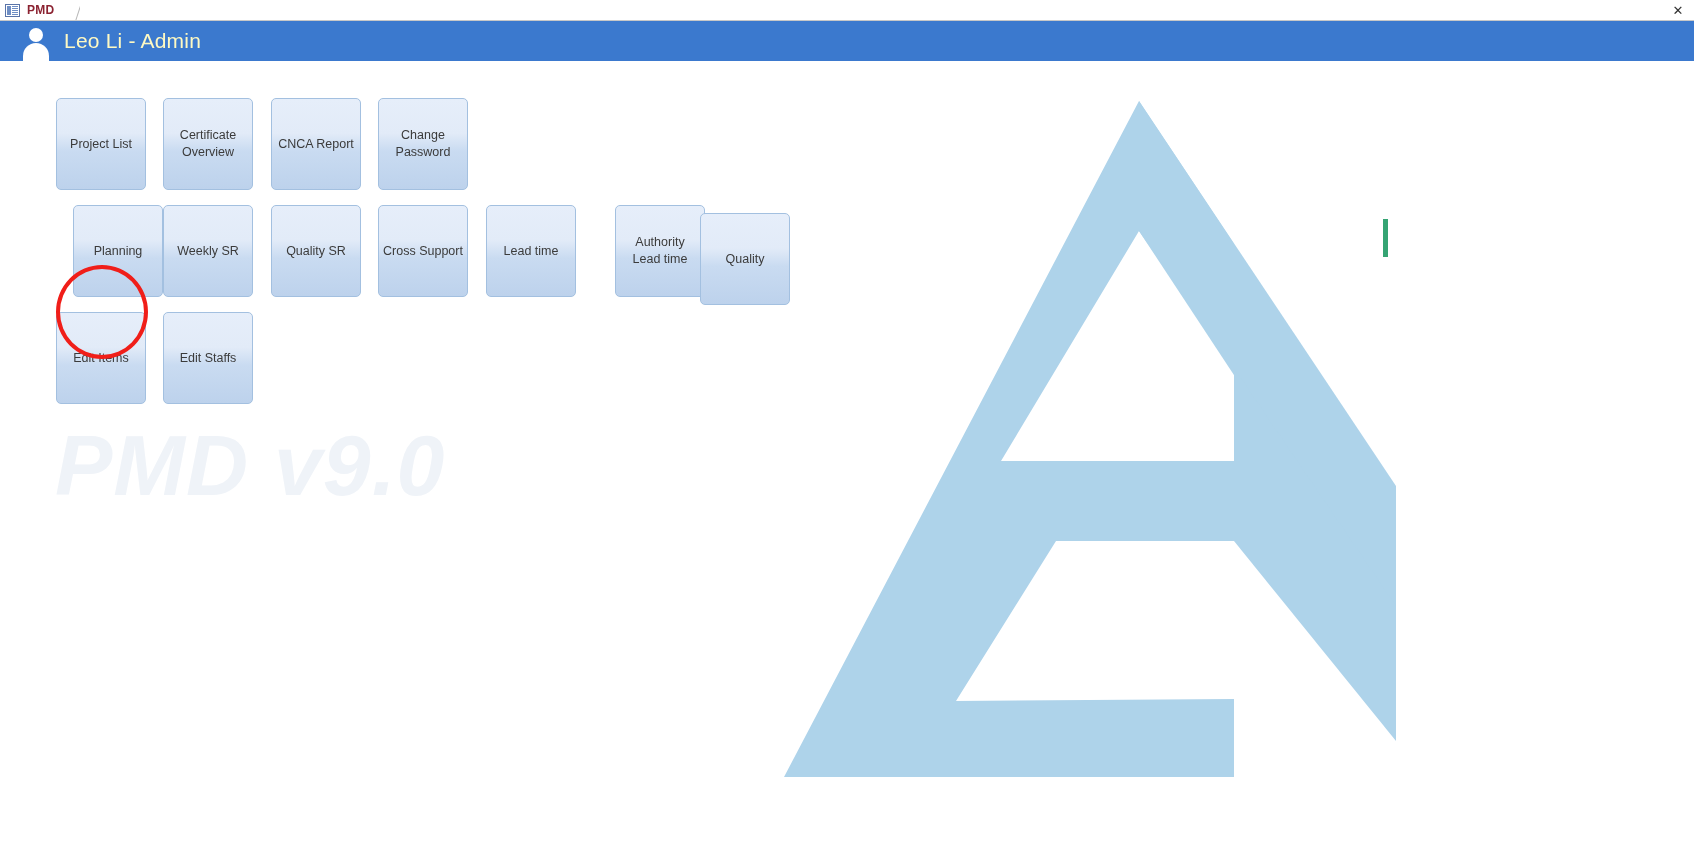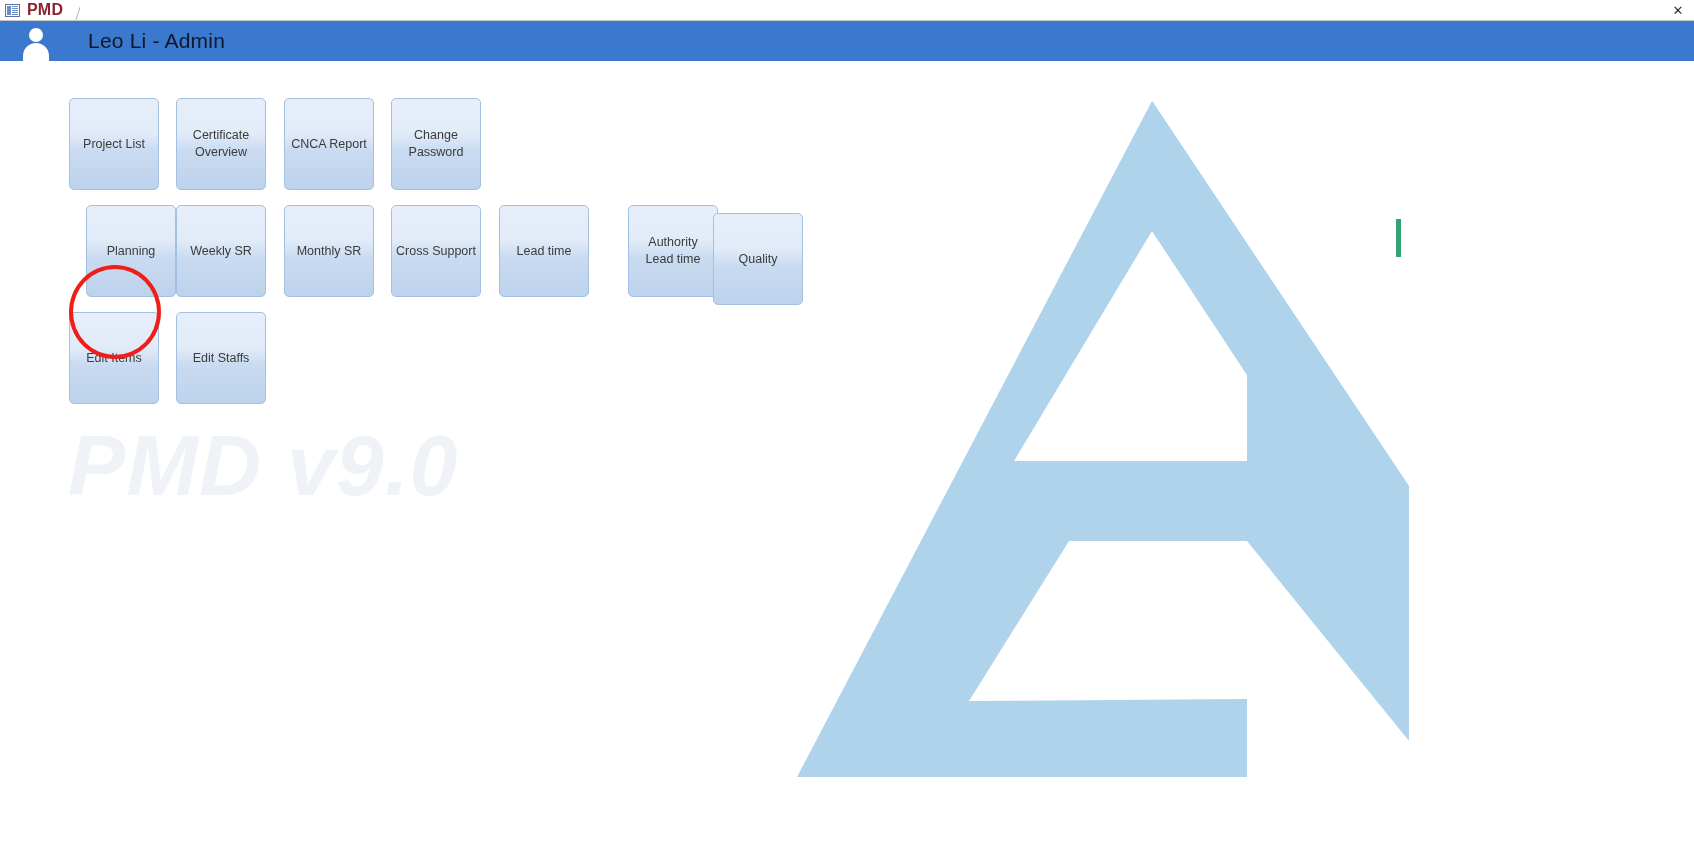--- a/index.html
+++ b/index.html
@@ -53,21 +53,21 @@
   }
   .tab-icon::after {
     content: "";
     position: absolute;
     left: 6px; top: 1px;
     width: 6px; height: 1px;
     background: #6f8ec4;
     box-shadow: 0 2px 0 #6f8ec4, 0 4px 0 #6f8ec4, 0 6px 0 #6f8ec4, 0 8px 0 #6f8ec4;
   }
   .tab-label {
-    font-size: 16px;
+    font-size: 12px;
     font-weight: bold;
     color: #8b2231;
     letter-spacing: 0.2px;
     white-space: nowrap;
   }
   .tab-slant {
     position: absolute;
     left: 66px; top: 0;
     width: 14px; height: 20px;
     overflow: hidden;
@@ -121,32 +121,31 @@
   }
   .avatar::after {
     content: "";
     position: absolute;
     left: 3px; top: 18px;
     width: 26px; height: 20px;
     border-radius: 13px 13px 0 0;
     background: #ffffff;
   }
   .header-title {
-    color: #0f172a;
+    color: #fef9c3;
     font-size: 21px;
     font-weight: normal;
     letter-spacing: 0.2px;
     white-space: nowrap;
-    margin-left: 24px;
   }
 
   
   .canvas {
     position: absolute;
-    left: 13px; top: 61px;
+    left: 0; top: 61px;
     width: 1396px;
     height: 780px;
     background: #ffffff;
     overflow: hidden;
   }
 
   
   .logo-watermark {
     position: absolute;
     right: 0;
@@ -262,21 +261,21 @@
     <div class="btn-row row-0">
       <div class="pmd-btn" style="left:56px;width:90px;">Project List</div>
       <div class="pmd-btn" style="left:163px;width:90px;">Certificate Overview</div>
       <div class="pmd-btn" style="left:271px;width:90px;">CNCA Report</div>
       <div class="pmd-btn" style="left:378px;width:90px;">Change Password</div>
     </div>
 
     <div class="btn-row row-1">
       <div class="pmd-btn" style="left:56px;width:90px;margin-left:17px;">Planning</div>
       <div class="pmd-btn" style="left:163px;width:90px;">Weekly SR</div>
-      <div class="pmd-btn" style="left:271px;width:90px;">Monthly SR</div>
+      <div class="pmd-btn" style="left:271px;width:90px;">Quality SR</div>
       <div class="pmd-btn" style="left:378px;width:90px;">Cross Support</div>
       <div class="pmd-btn" style="left:486px;width:90px;text-align:right;">Lead time</div>
       <div class="pmd-btn" style="left:593px;width:90px;margin-left:22px;">Authority Lead time</div>
       <div class="pmd-btn" style="left:700px;width:90px;margin-top:8px;">Quality</div>
     </div>
 
     <div class="btn-row row-2">
       <div class="pmd-btn" style="left:56px;width:90px;">Edit Items</div>
       <div class="pmd-btn" style="left:163px;width:90px;text-align:right;">Edit Staffs</div>
     </div>

